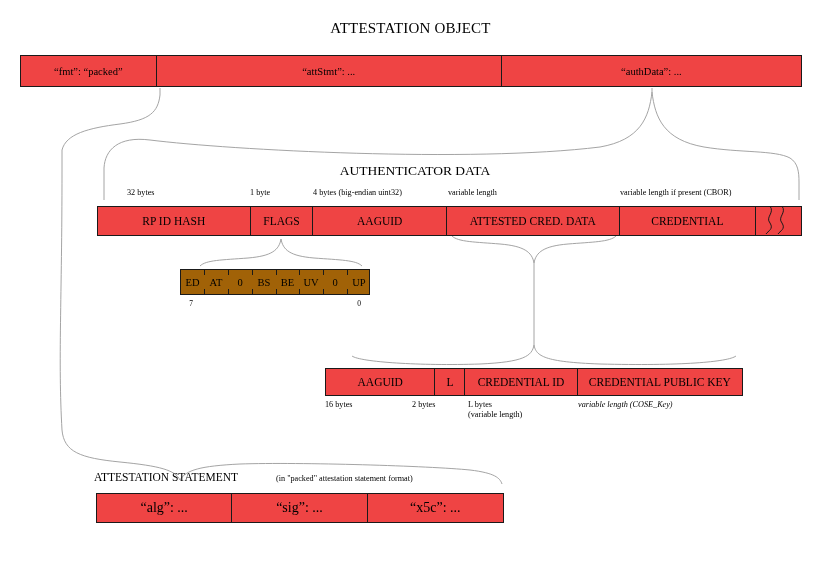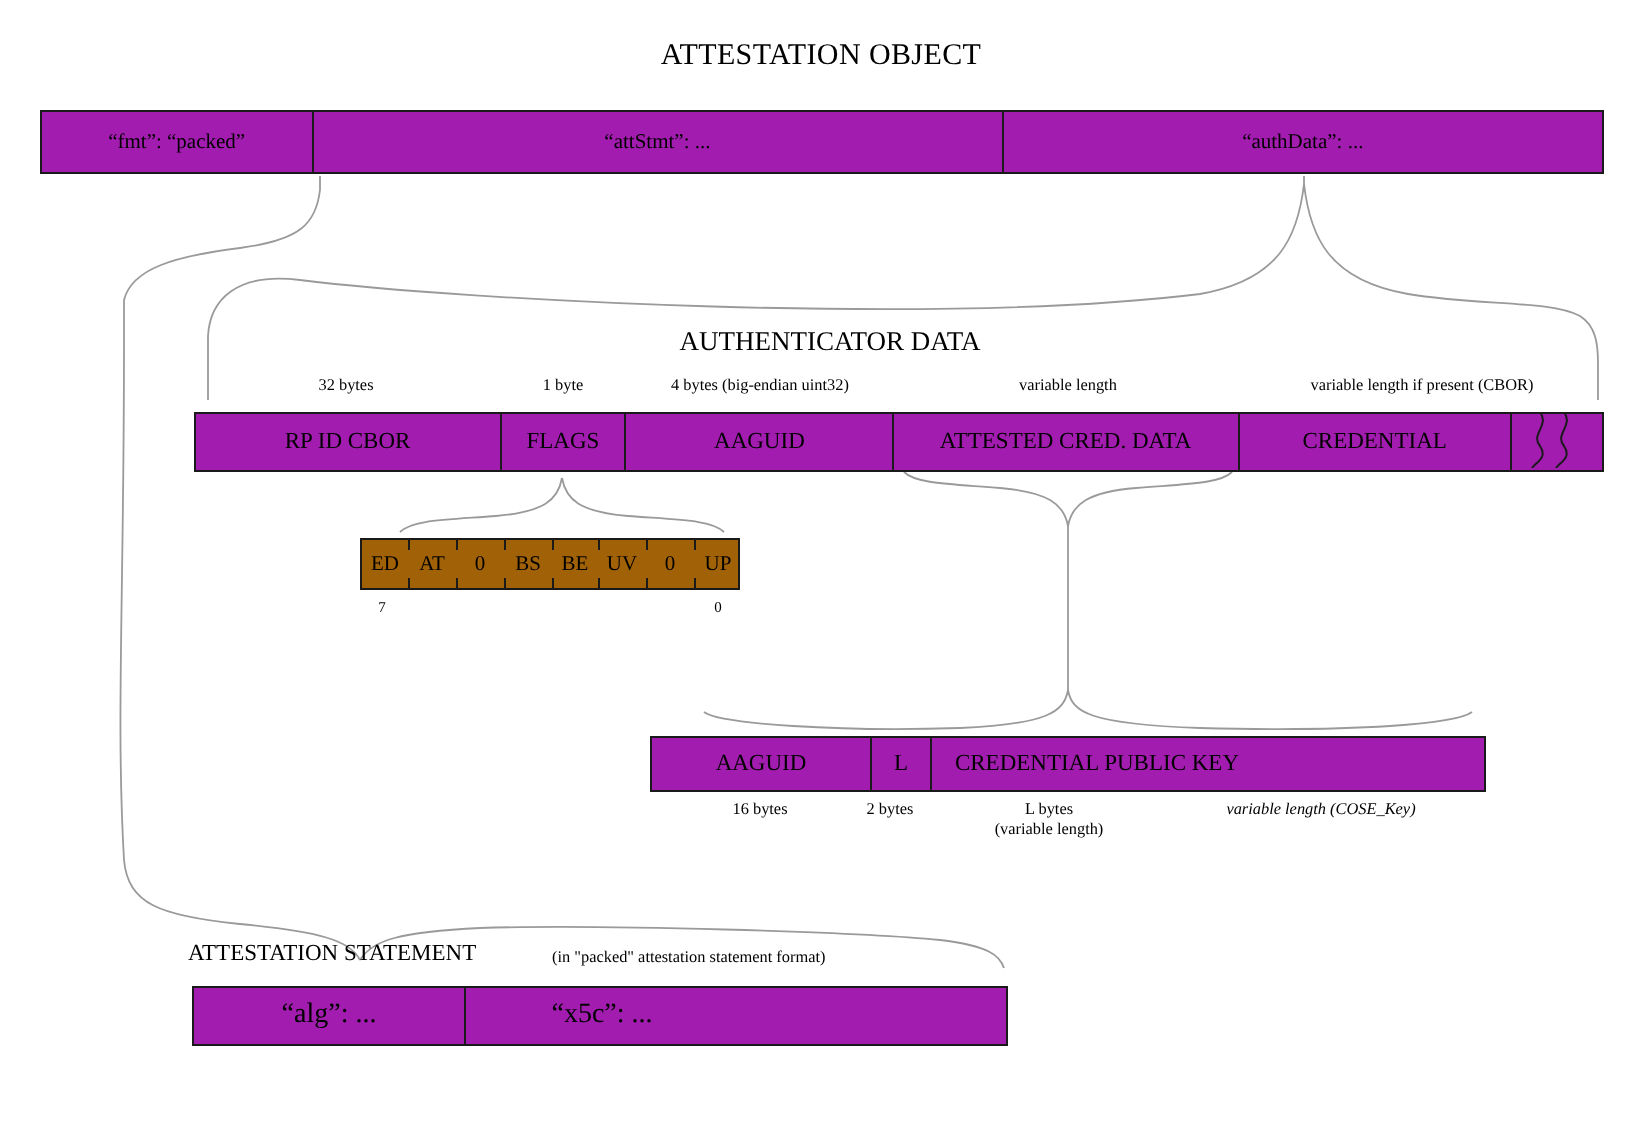--- a/index.html
+++ b/index.html
@@ -10,24 +10,24 @@
   }
   .stage{position:absolute;left:0;top:0;width:821px;height:565px;}
   svg.connectors{position:absolute;left:0;top:0;width:821px;height:565px;pointer-events:none;}
   svg.connectors path{fill:none;stroke:#9a9a9a;stroke-width:0.9;}
 
   .page-title{
     position:absolute;width:821px;text-align:center;top:20px;
     font-size:15px;letter-spacing:.2px;
   }
   .section-title{position:absolute;font-size:13.5px;text-align:center;}
-  .small-label{position:absolute;font-size:8.2px;text-align:center;line-height:1.18;}
+  .small-label{position:absolute;font-size:8.2px;text-align:left;line-height:1.18;}
   .tiny-label{position:absolute;font-size:7.5px;text-align:center;}
 
-  .row{position:absolute;display:flex;border:1px solid #1a1a1a;background:#a21caf;box-sizing:border-box;}
+  .row{position:absolute;display:flex;border:1px solid #1a1a1a;background:#ef4444;box-sizing:border-box;}
   .cell{
     display:flex;align-items:center;justify-content:center;
     box-sizing:border-box;border-right:1px solid #1a1a1a;
     font-size:12.4px;white-space:nowrap;
   }
   .cell:last-child{border-right:none;}
 
   
   #attobj-row{left:20px;top:55px;width:782px;height:32px;}
   #attobj-row .cell{font-size:10.5px;}
@@ -90,21 +90,21 @@
 
   <div class="section-title" style="left:290px;top:163px;width:250px;">AUTHENTICATOR DATA</div>
 
   <div class="small-label" style="left:127px;top:188px;width:92px;">32 bytes</div>
   <div class="small-label" style="left:250px;top:188px;width:63px;">1 byte</div>
   <div class="small-label" style="left:313px;top:188px;width:134px;">4 bytes (big-endian uint32)</div>
   <div class="small-label" style="left:448px;top:188px;width:172px;">variable length</div>
   <div class="small-label" style="left:620px;top:188px;width:182px;">variable length if present (CBOR)</div>
 
   <div class="row" id="authdata-row">
-    <div class="cell" style="width:153px">RP ID CBOR</div>
+    <div class="cell" style="width:153px">RP ID HASH</div>
     <div class="cell" style="width:63px">FLAGS</div>
     <div class="cell" style="width:134px">AAGUID</div>
     <div class="cell" style="width:173px">ATTESTED CRED. DATA</div>
     <div class="cell" style="width:137px">CREDENTIAL</div>
     <div class="cell" style="width:45px;position:relative;">
       <svg width="45" height="28" viewBox="0 0 45 28" style="position:absolute;left:0;top:-1px;">
         <path d="M14,0 C19,7 9,11 14,17 C18,23 12,25 10,28" fill="none" stroke="#1a1a1a" stroke-width="1"></path>
         <path d="M26,0 C31,7 21,11 26,17 C30,23 24,25 22,28" fill="none" stroke="#1a1a1a" stroke-width="1"></path>
       </svg>
     </div>
@@ -135,29 +135,31 @@
     <div class="bit" style="left:118px;width:24px">UV</div>
     <div class="bit" style="left:142px;width:24px">0</div>
     <div class="bit" style="left:166px;width:24px">UP</div>
   </div>
   <div class="tiny-label" style="left:180px;top:299px;width:22px;">7</div>
   <div class="tiny-label" style="left:348px;top:299px;width:22px;">0</div>
 
   <div class="row" id="acd-row">
     <div class="cell" style="width:110px">AAGUID</div>
     <div class="cell" style="width:30px">L</div>
+    <div class="cell" style="width:113px">CREDENTIAL ID</div>
     <div class="cell" style="width:165px">CREDENTIAL PUBLIC KEY</div>
   </div>
   <div class="small-label" style="left:325px;top:400px;width:110px;white-space:pre-line;">16 bytes</div>
   <div class="small-label" style="left:412px;top:400px;width:66px;white-space:pre-line;">2 bytes</div>
   <div class="small-label" style="left:468px;top:400px;width:113px;white-space:pre-line;">L bytes
 (variable length)</div>
   <div class="small-label" style="left:578px;top:400px;width:165px;white-space:pre-line;font-style:italic;">variable length (COSE_Key)</div>
 
   <div class="section-title" style="left:94px;top:471px;width:180px;text-align:left;font-size:11.5px;">ATTESTATION STATEMENT</div>
   <div class="small-label" style="left:276px;top:474px;width:200px;text-align:left;">(in "packed" attestation statement format)</div>
 
   <div class="row" id="attstmt-row">
     <div class="cell" style="width:136px">“alg”: ...</div>
+    <div class="cell" style="width:136px">“sig”: ...</div>
     <div class="cell" style="width:136px">“x5c”: ...</div>
   </div>
 
 </div>
 
 </body></html>

